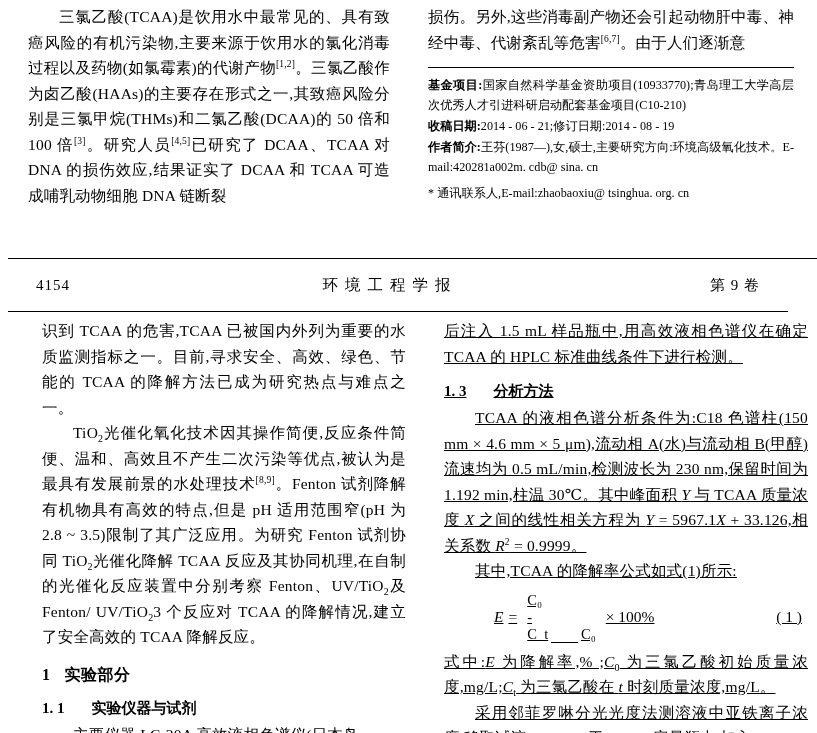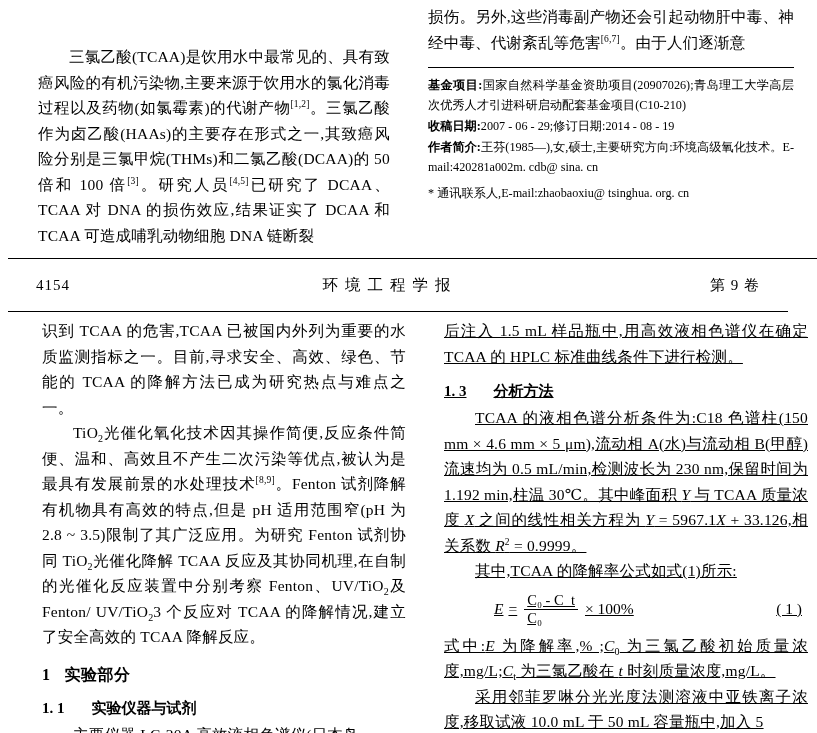--- a/index.html
+++ b/index.html
@@ -26,22 +26,21 @@
     left: 0; top: 0;
     width: 817px;
     height: 250px;
     display: flex;
   }
   .top-col {
     box-sizing: border-box;
     width: 408px;
   }
   .top-col.left {
-    padding: 4px 18px 0 38px;
-    margin-top: 40px;
+    padding: 4px 18px 0 28px;
   }
   .top-col.right {
     padding: 4px 22px 0 20px;
     font-family: Liberation Serif, serif;
   }
 
   p.body {
     margin: 0;
     font-size: 15.5px;
     line-height: 25.5px;
@@ -148,22 +147,22 @@
   }
   .formula {
     display: flex;
     align-items: center;
     gap: 5px;
     margin-left: 50px;
     font-family: "Liberation Serif", serif;
   }
   .frac {
     display: inline-flex;
-    flex-direction: column;
-    align-items: flex-start;
+    flex-direction: row;
+    align-items: flex-end;
     vertical-align: middle;
     margin: 0 2px;
   }
   .frac .num-part, .frac .den-part {
     padding: 0 3px;
     font-size: 14.5px;
     line-height: 17px;
   }
   .frac .bar {
     width: 100%;
@@ -182,23 +181,23 @@
   <div class="top">
     <div class="top-col left">
       <p class="body indent">三氯乙酸(TCAA)是饮用水中最常见的、具有致癌风险的有机污染物,主要来源于饮用水的氯化消毒过程以及药物(如氯霉素)的代谢产物<sup>[1,2]</sup>。三氯乙酸作为卤乙酸(HAAs)的主要存在形式之一,其致癌风险分别是三氯甲烷(THMs)和二氯乙酸(DCAA)的 50 倍和 100 倍<sup>[3]</sup>。研究人员<sup>[4,5]</sup>已研究了 DCAA、TCAA 对 DNA 的损伤效应,结果证实了 DCAA 和 TCAA 可造成哺乳动物细胞 DNA 链断裂</p>
     </div>
     <div class="top-col right">
       <p class="body">损伤。另外,这些消毒副产物还会引起动物肝中毒、神经中毒、代谢紊乱等危害<sup>[6,7]</sup>。由于人们逐渐意</p>
 
       <hr class="meta-rule">
 
       <div class="meta">
-        <p class="meta-line"><span class="lbl">基金项目:</span><span>国家自然科学基金资助项目(20907026);青岛理工大学高层次优秀人才引进科研启动配套基金项目(C10-210)</span></p>
-        <p class="meta-line"><span class="lbl">收稿日期:</span><span>2007 - 06 - 29;修订日期:2014 - 08 - 19</span></p>
-        <p class="meta-line"><span class="lbl">作者简介:</span><span>王芬(1985—),女,硕士,主要研究方向:环境高级氧化技术。E-mail:420281a002m. cdb@ sina. cn</span></p>
+        <p class="meta-line"><span class="lbl">基金项目:</span><span>国家自然科学基金资助项目(10933770);青岛理工大学高层次优秀人才引进科研启动配套基金项目(C10-210)</span></p>
+        <p class="meta-line"><span class="lbl">收稿日期:</span><span>2014 - 06 - 21;修订日期:2014 - 08 - 19</span></p>
+        <p class="meta-line"><span class="lbl">作者简介:</span><span>王芬(1987—),女,硕士,主要研究方向:环境高级氧化技术。E-mail:420281a002m. cdb@ sina. cn</span></p>
         <p class="meta-line meta-star">* 通讯联系人,E-mail:zhaobaoxiu@ tsinghua. org. cn</p>
       </div>
     </div>
   </div>
 
   <div class="band">
     <div class="rule top"></div>
     <div class="rule bot"></div>
     <div class="inner">
       <span class="pageno">4154</span>

